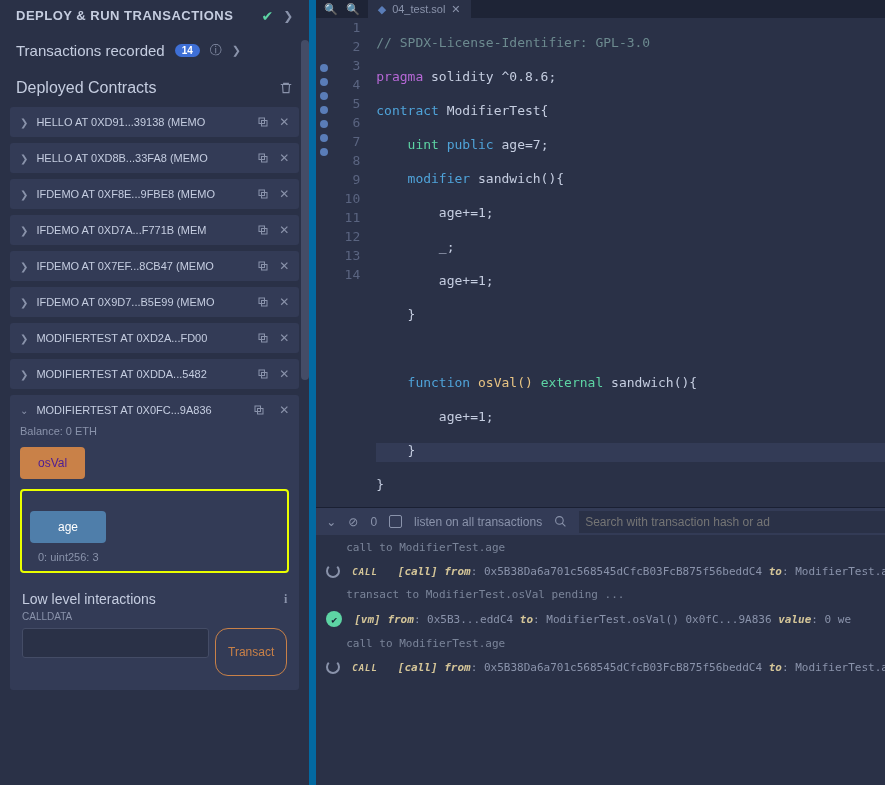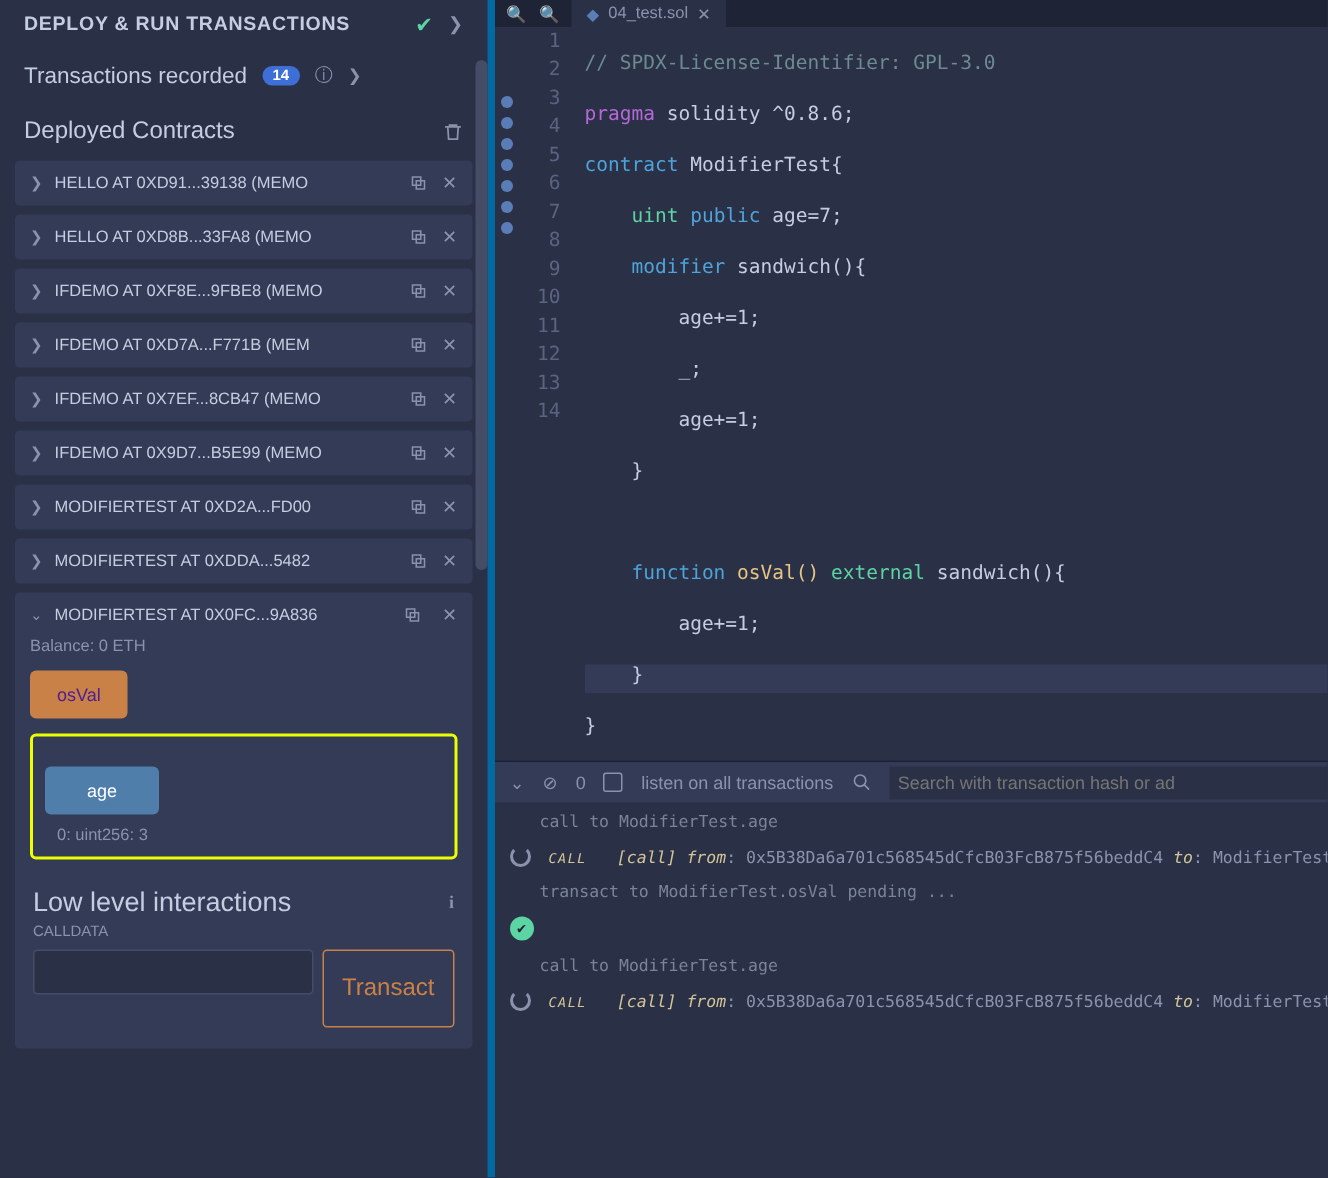--- a/index.html
+++ b/index.html
@@ -23,21 +23,21 @@
   top: 155px;
   left: 0;
   color: #5dd4a4;
   font-size: 14px;
 }
 .panel {
   width: 335px;
   background: #2a3147;
   display: flex;
   flex-direction: column;
-  border-right: 5px solid #0369a1;
+  border-right: 7px solid #0369a1;
   position: relative;
 }
 .panel-header {
   padding: 8px 16px;
   display: flex;
   align-items: flex-start;
   justify-content: space-between;
 }
 .panel-header h2 {
   color: #c5cde0;
@@ -140,39 +140,39 @@
 .low-level {
   margin-top: 12px;
   padding: 6px 2px;
 }
 .low-level-head {
   display: flex;
   justify-content: space-between;
   align-items: center;
   margin-bottom: 4px;
 }
-.low-level-head .title { font-size: 18px; color: #c5cde0; }
+.low-level-head .title { font-size: 14px; color: #c5cde0; }
 .calldata-label { font-size: 10px; color: #8a93ab; margin-bottom: 6px; }
 .calldata-row { display: flex; gap: 6px; }
 .calldata-input {
   flex: 1;
   background: #2a3147;
   border: 1px solid #444c66;
   border-radius: 3px;
   height: 30px;
   color: #c5cde0;
   padding: 4px;
 }
 .btn-transact {
   background: transparent;
   border: 1px solid #c98148;
   color: #c98148;
   padding: 16px 12px;
-  border-radius: 3px;
-  font-size: 16px;
+  border-radius: 13px;
+  font-size: 12px;
   cursor: pointer;
 }
 .scrollbar-fake {
   position: absolute;
   right: 0;
   top: 40px;
   width: 8px;
   height: 340px;
   background: #444c66;
   border-radius: 4px;
@@ -267,21 +267,21 @@
   background: #2a3147;
   padding: 6px 10px;
   font-family: "Consolas", "Monaco", monospace;
   font-size: 11px;
   color: #8a93ab;
   overflow: hidden;
 }
 .term-line { margin-bottom: 10px; white-space: nowrap; }
 .term-line.call-row { display: flex; align-items: center; gap: 12px; }
 .term-light { color: #7a8499; margin-left: 20px; }
-.term-key { color: #d4c598; font-weight: 400; font-style: italic; }
+.term-key { color: #d4c598; font-weight: 700; font-style: italic; }
 .term-addr { color: #8a93ab; }
 .green-check {
   width: 16px; height: 16px;
   background: #5dd4a4;
   border-radius: 50%;
   display: inline-flex;
   align-items: center; justify-content: center;
   color: #1a2033; font-size: 10px;
   flex-shrink: 0;
 }
@@ -547,20 +547,26 @@
         <span class="term-key">[call]</span>
         <span class="term-key">from</span><span class="term-addr">: 0x5B38Da6a701c568545dCfcB03FcB875f56beddC4 </span>
         <span class="term-key">to</span><span class="term-addr">: ModifierTest.ag</span>
       </span>
     </div>
 
     <div class="term-line term-light">transact to ModifierTest.osVal pending ...</div>
 
     <div class="term-line call-row">
       <span class="green-check">✔</span>
+      <span>
+        <span class="term-key">[vm]</span>
+        <span class="term-key">from</span><span class="term-addr">: 0x5B3...eddC4 </span>
+        <span class="term-key">to</span><span class="term-addr">: ModifierTest.osVal() 0x0fC...9A836 </span>
+        <span class="term-key">value</span><span class="term-addr">: 0 we</span>
+      </span>
     </div>
 
     <div class="term-line term-light">call to ModifierTest.age</div>
 
     <div class="term-line call-row">
       <span class="spin-icon"></span>
       <span>
         <span class="term-key" style="font-style:italic;font-size:9px;letter-spacing:1px">CALL</span>&nbsp;&nbsp;
         <span class="term-key">[call]</span>
         <span class="term-key">from</span><span class="term-addr">: 0x5B38Da6a701c568545dCfcB03FcB875f56beddC4 </span>

